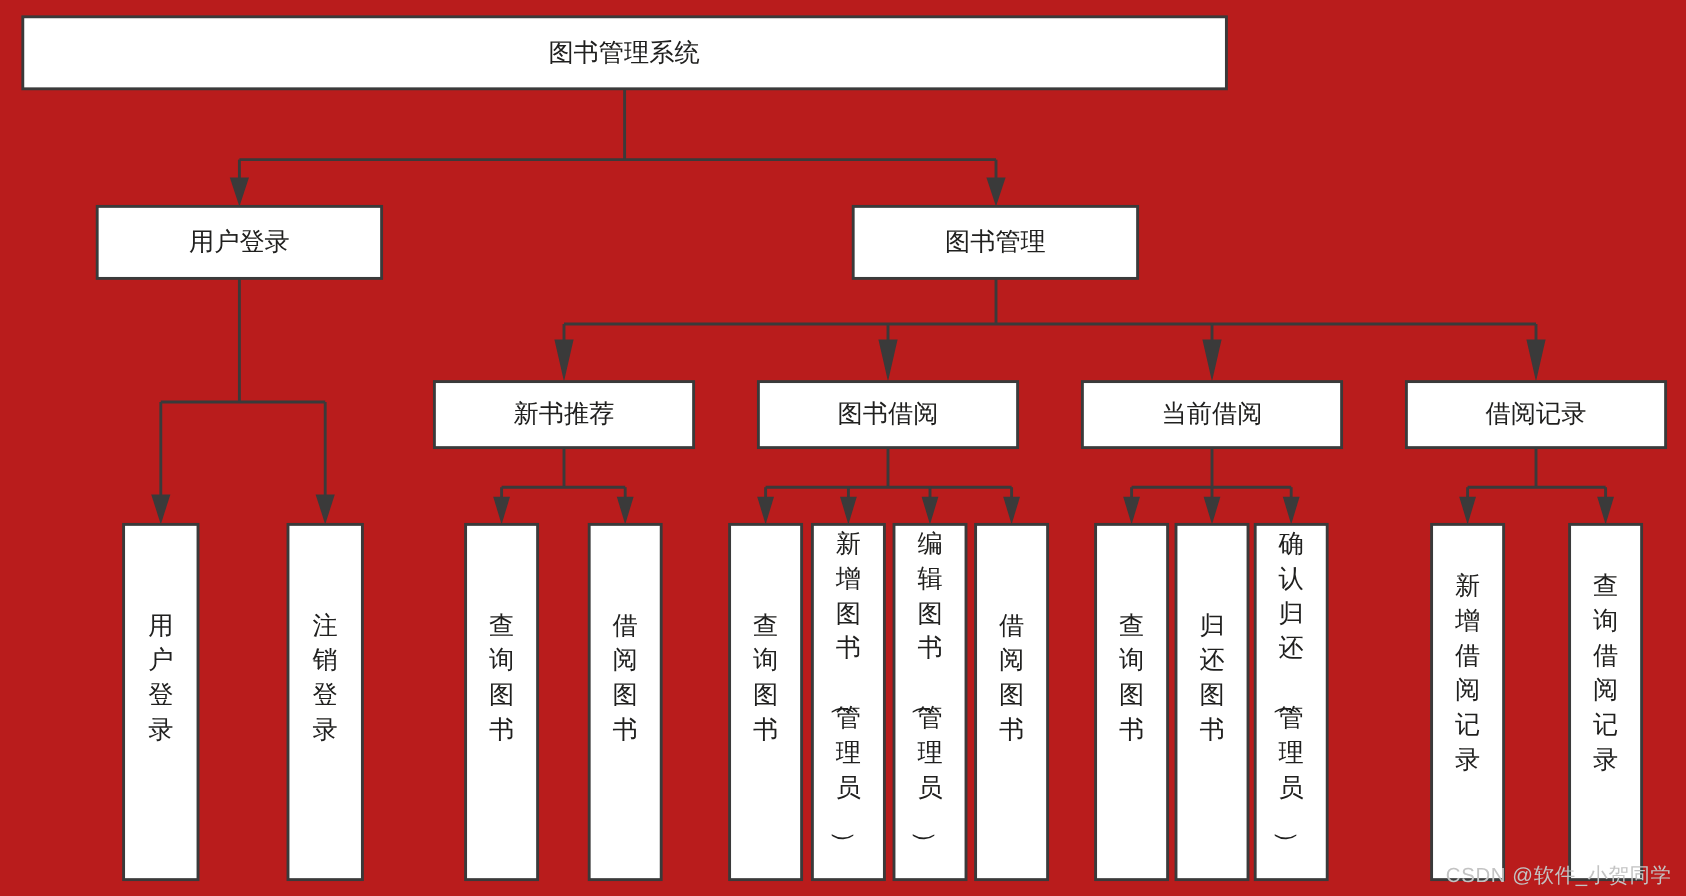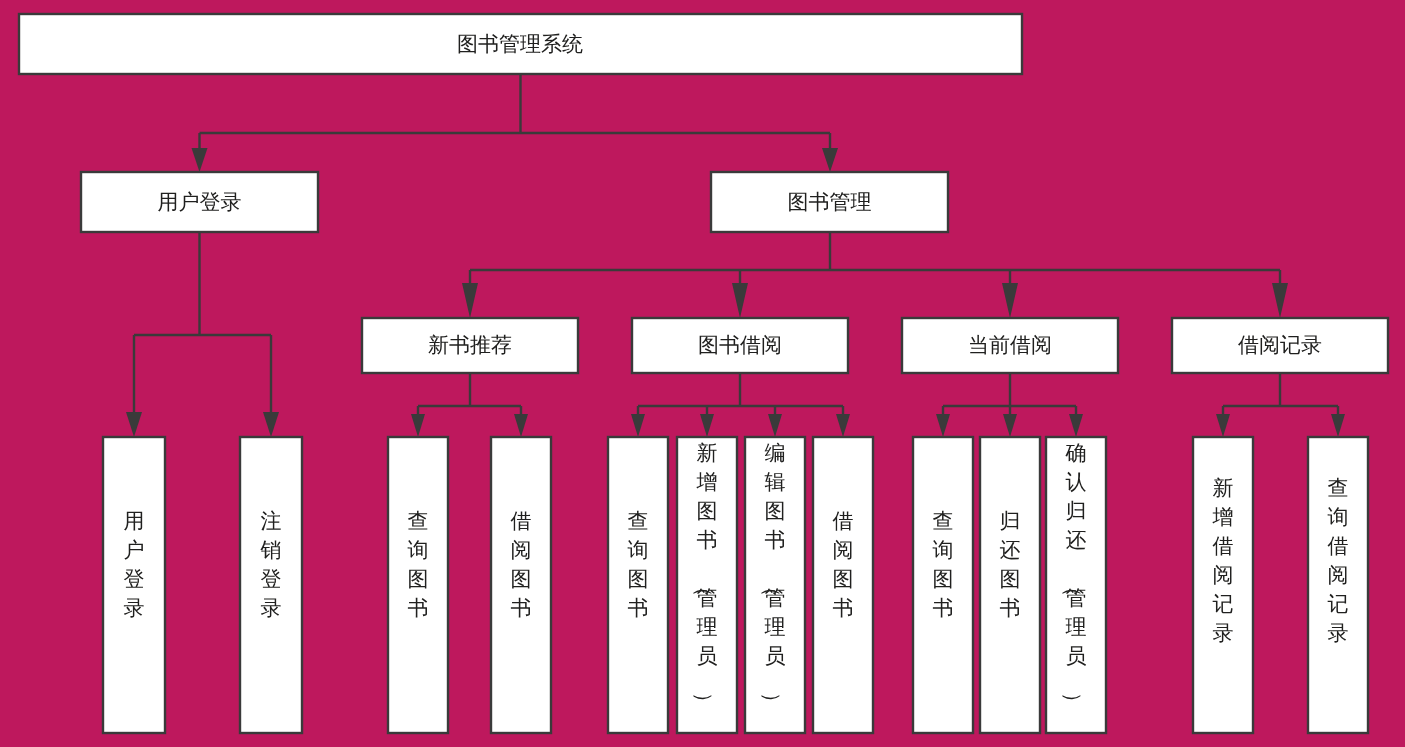--- a/index.html
+++ b/index.html
@@ -7,21 +7,21 @@
     padding: 0;
     background: #ffffff;
   }
   body {
     font-family: "Liberation Sans", "DejaVu Sans", sans-serif;
   }
   #diagram-root {
     position: relative;
     width: 1405px;
     height: 747px;
-    background: #be185d;
+    background: #b91c1c;
     overflow: hidden;
   }
   svg.flow {
     position: absolute;
     left: 0;
     top: 0;
     width: 1405px;
     height: 747px;
   }
   .box-rect {
@@ -217,13 +217,14 @@
       <rect class="box-rect" x="1193" y="437" width="60" height="296"></rect>
       <text class="lbl-v" x="1223" y="495"><tspan x="1223" dy="0">新</tspan><tspan x="1223" dy="29">增</tspan><tspan x="1223" dy="29">借</tspan><tspan x="1223" dy="29">阅</tspan><tspan x="1223" dy="29">记</tspan><tspan x="1223" dy="29">录</tspan></text>
     </g>
     <g>
       <rect class="box-rect" x="1308" y="437" width="60" height="296"></rect>
       <text class="lbl-v" x="1338" y="495"><tspan x="1338" dy="0">查</tspan><tspan x="1338" dy="29">询</tspan><tspan x="1338" dy="29">借</tspan><tspan x="1338" dy="29">阅</tspan><tspan x="1338" dy="29">记</tspan><tspan x="1338" dy="29">录</tspan></text>
     </g>
 
   </svg>
 
+  <div class="watermark">CSDN @软件_小贺同学</div>
 </div>
 
 </body></html>

